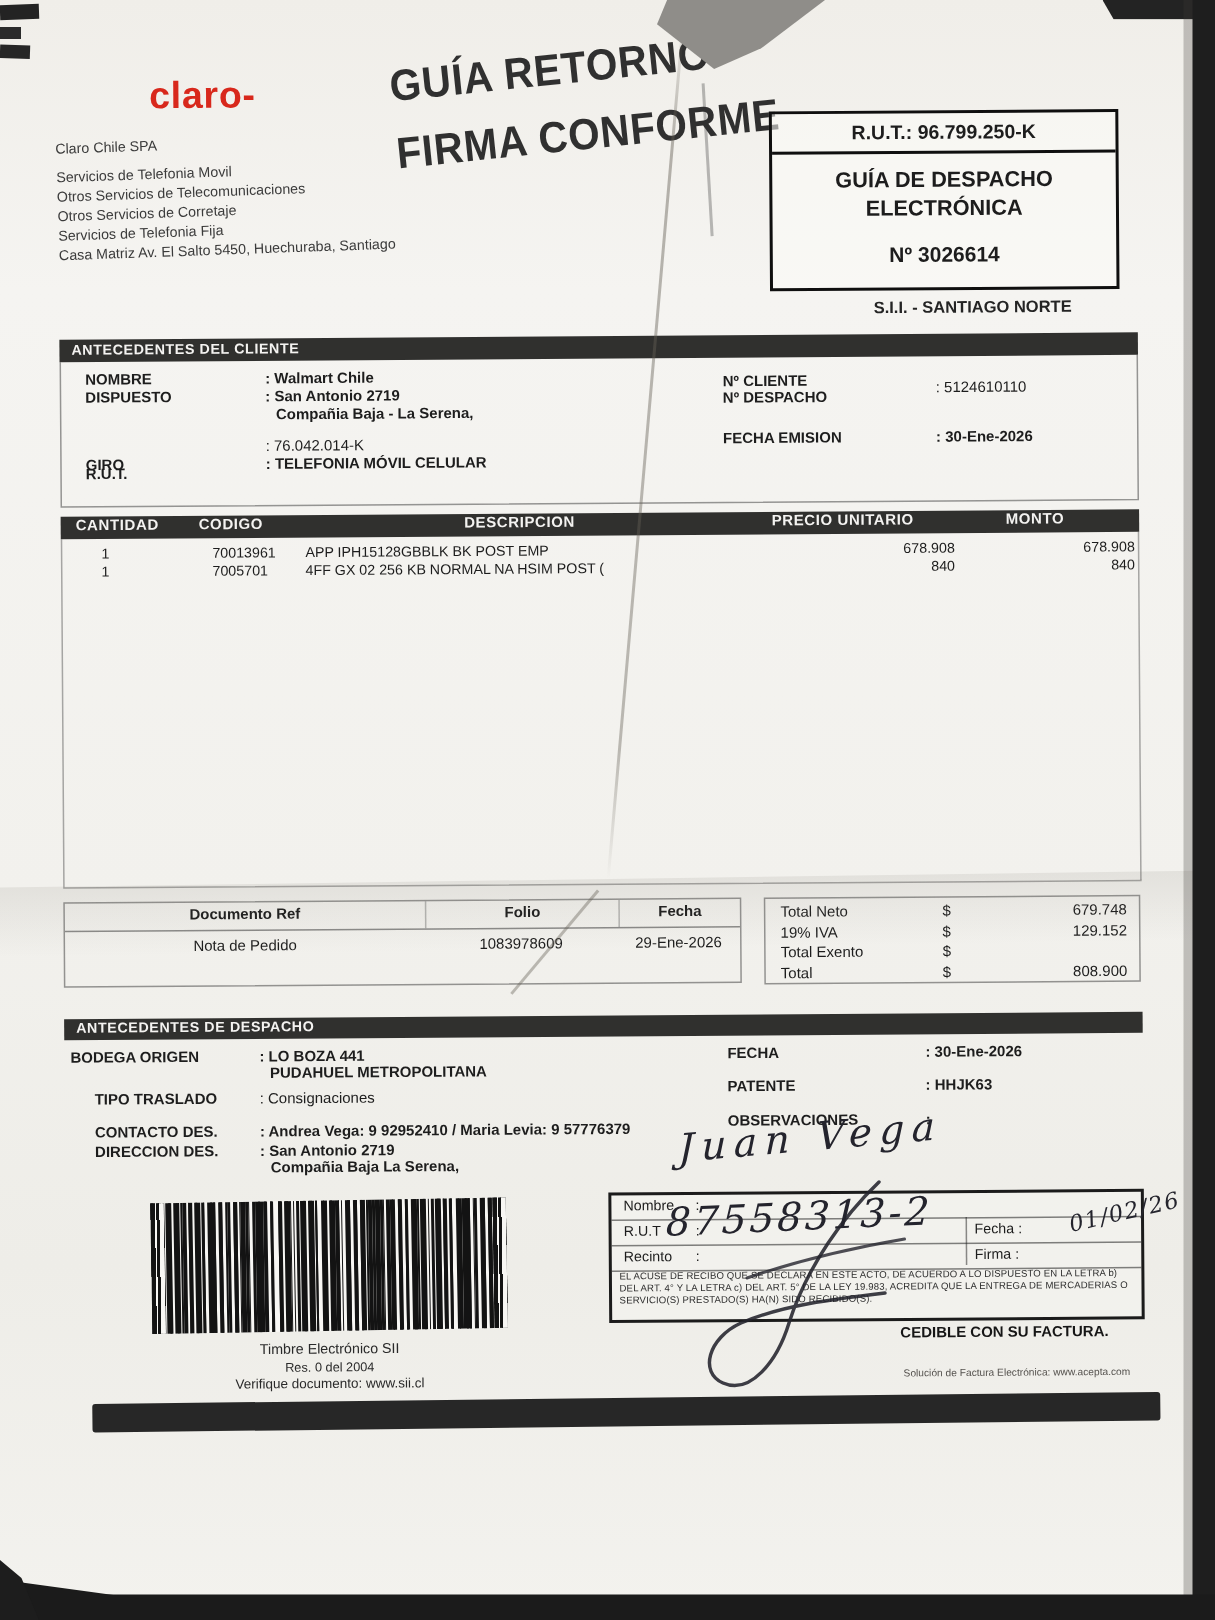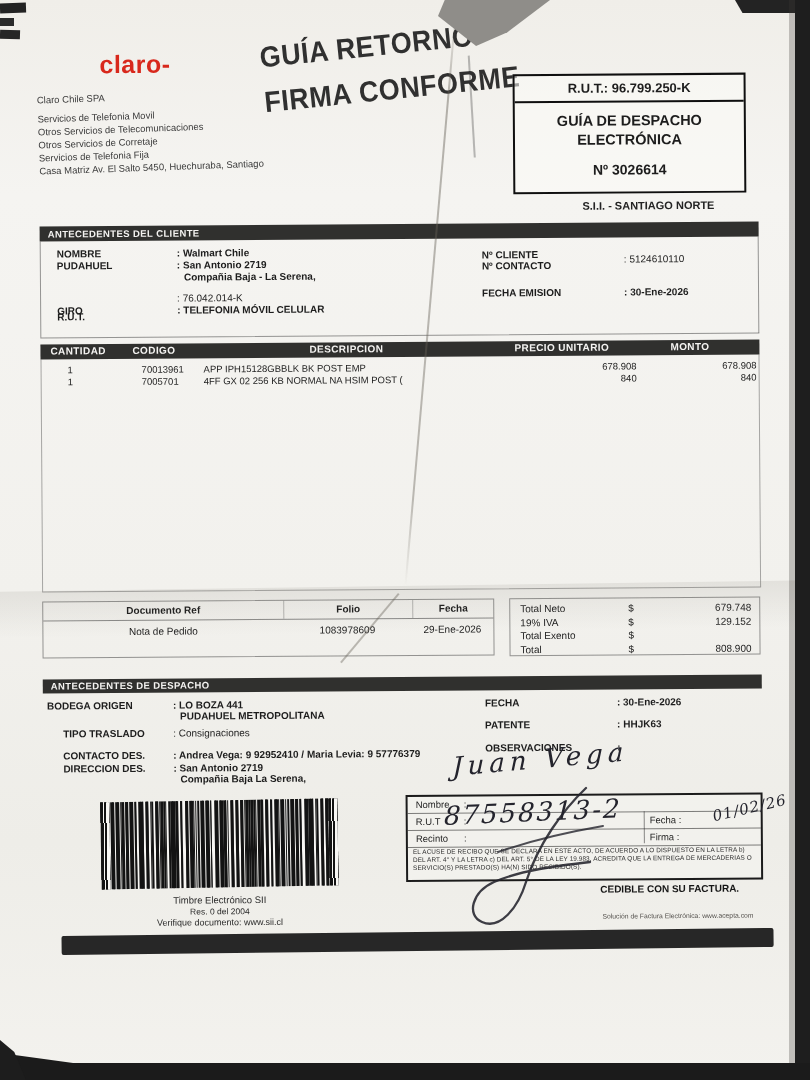--- a/index.html
+++ b/index.html
@@ -145,30 +145,30 @@
       <div class="dt">ELECTRÓNICA</div>
       <div class="dnum">Nº 3026614</div>
     </div>
     <div class="sii">S.I.I. - SANTIAGO NORTE</div>
 
     <div class="bar" style="left:38px;top:224px;width:719px;height:15px;">ANTECEDENTES DEL CLIENTE</div>
     <div class="boxed" style="left:38px;top:239px;width:719px;height:97px;border-top:none;"></div>
 
     <span class="t b" style="left:55px;top:246px;">NOMBRE</span>
     <span class="t b" style="left:175px;top:246px;">: Walmart Chile</span>
-    <span class="t b" style="left:55px;top:258px;">PUDAHUEL</span>
+    <span class="t b" style="left:55px;top:258px;">DISPUESTO</span>
     <span class="t b" style="left:175px;top:258px;">: San Antonio 2719</span>
     <span class="t b" style="left:182px;top:270px;">Compañia Baja -  La Serena,</span>
     <span class="t b" style="left:55px;top:309px;">R.U.T.</span>
     <span class="t" style="left:175px;top:291px;">: 76.042.014-K</span>
     <span class="t b" style="left:55px;top:303px;">GIRO</span>
     <span class="t b" style="left:175px;top:303px;">: TELEFONIA MÓVIL CELULAR</span>
 
     <span class="t b" style="left:480px;top:250px;">Nº CLIENTE</span>
-    <span class="t b" style="left:480px;top:261px;">Nº CONTACTO</span>
+    <span class="t b" style="left:480px;top:261px;">Nº DESPACHO</span>
     <span class="t" style="left:622px;top:255px;">: 5124610110</span>
     <span class="t b" style="left:480px;top:288px;">FECHA EMISION</span>
     <span class="t b" style="left:622px;top:288px;">: 30-Ene-2026</span>
 
     <div class="bar" style="left:38px;top:342px;width:719px;height:15px;padding-left:0;">
       <span class="t" style="left:10px;top:1px;color:#f4f3f1;">CANTIDAD</span>
       <span class="t" style="left:92px;top:1px;color:#f4f3f1;">CODIGO</span>
       <span class="t" style="left:269px;top:1px;color:#f4f3f1;">DESCRIPCION</span>
       <span class="t" style="left:474px;top:1px;color:#f4f3f1;">PRECIO UNITARIO</span>
       <span class="t" style="left:630px;top:1px;color:#f4f3f1;">MONTO</span>

